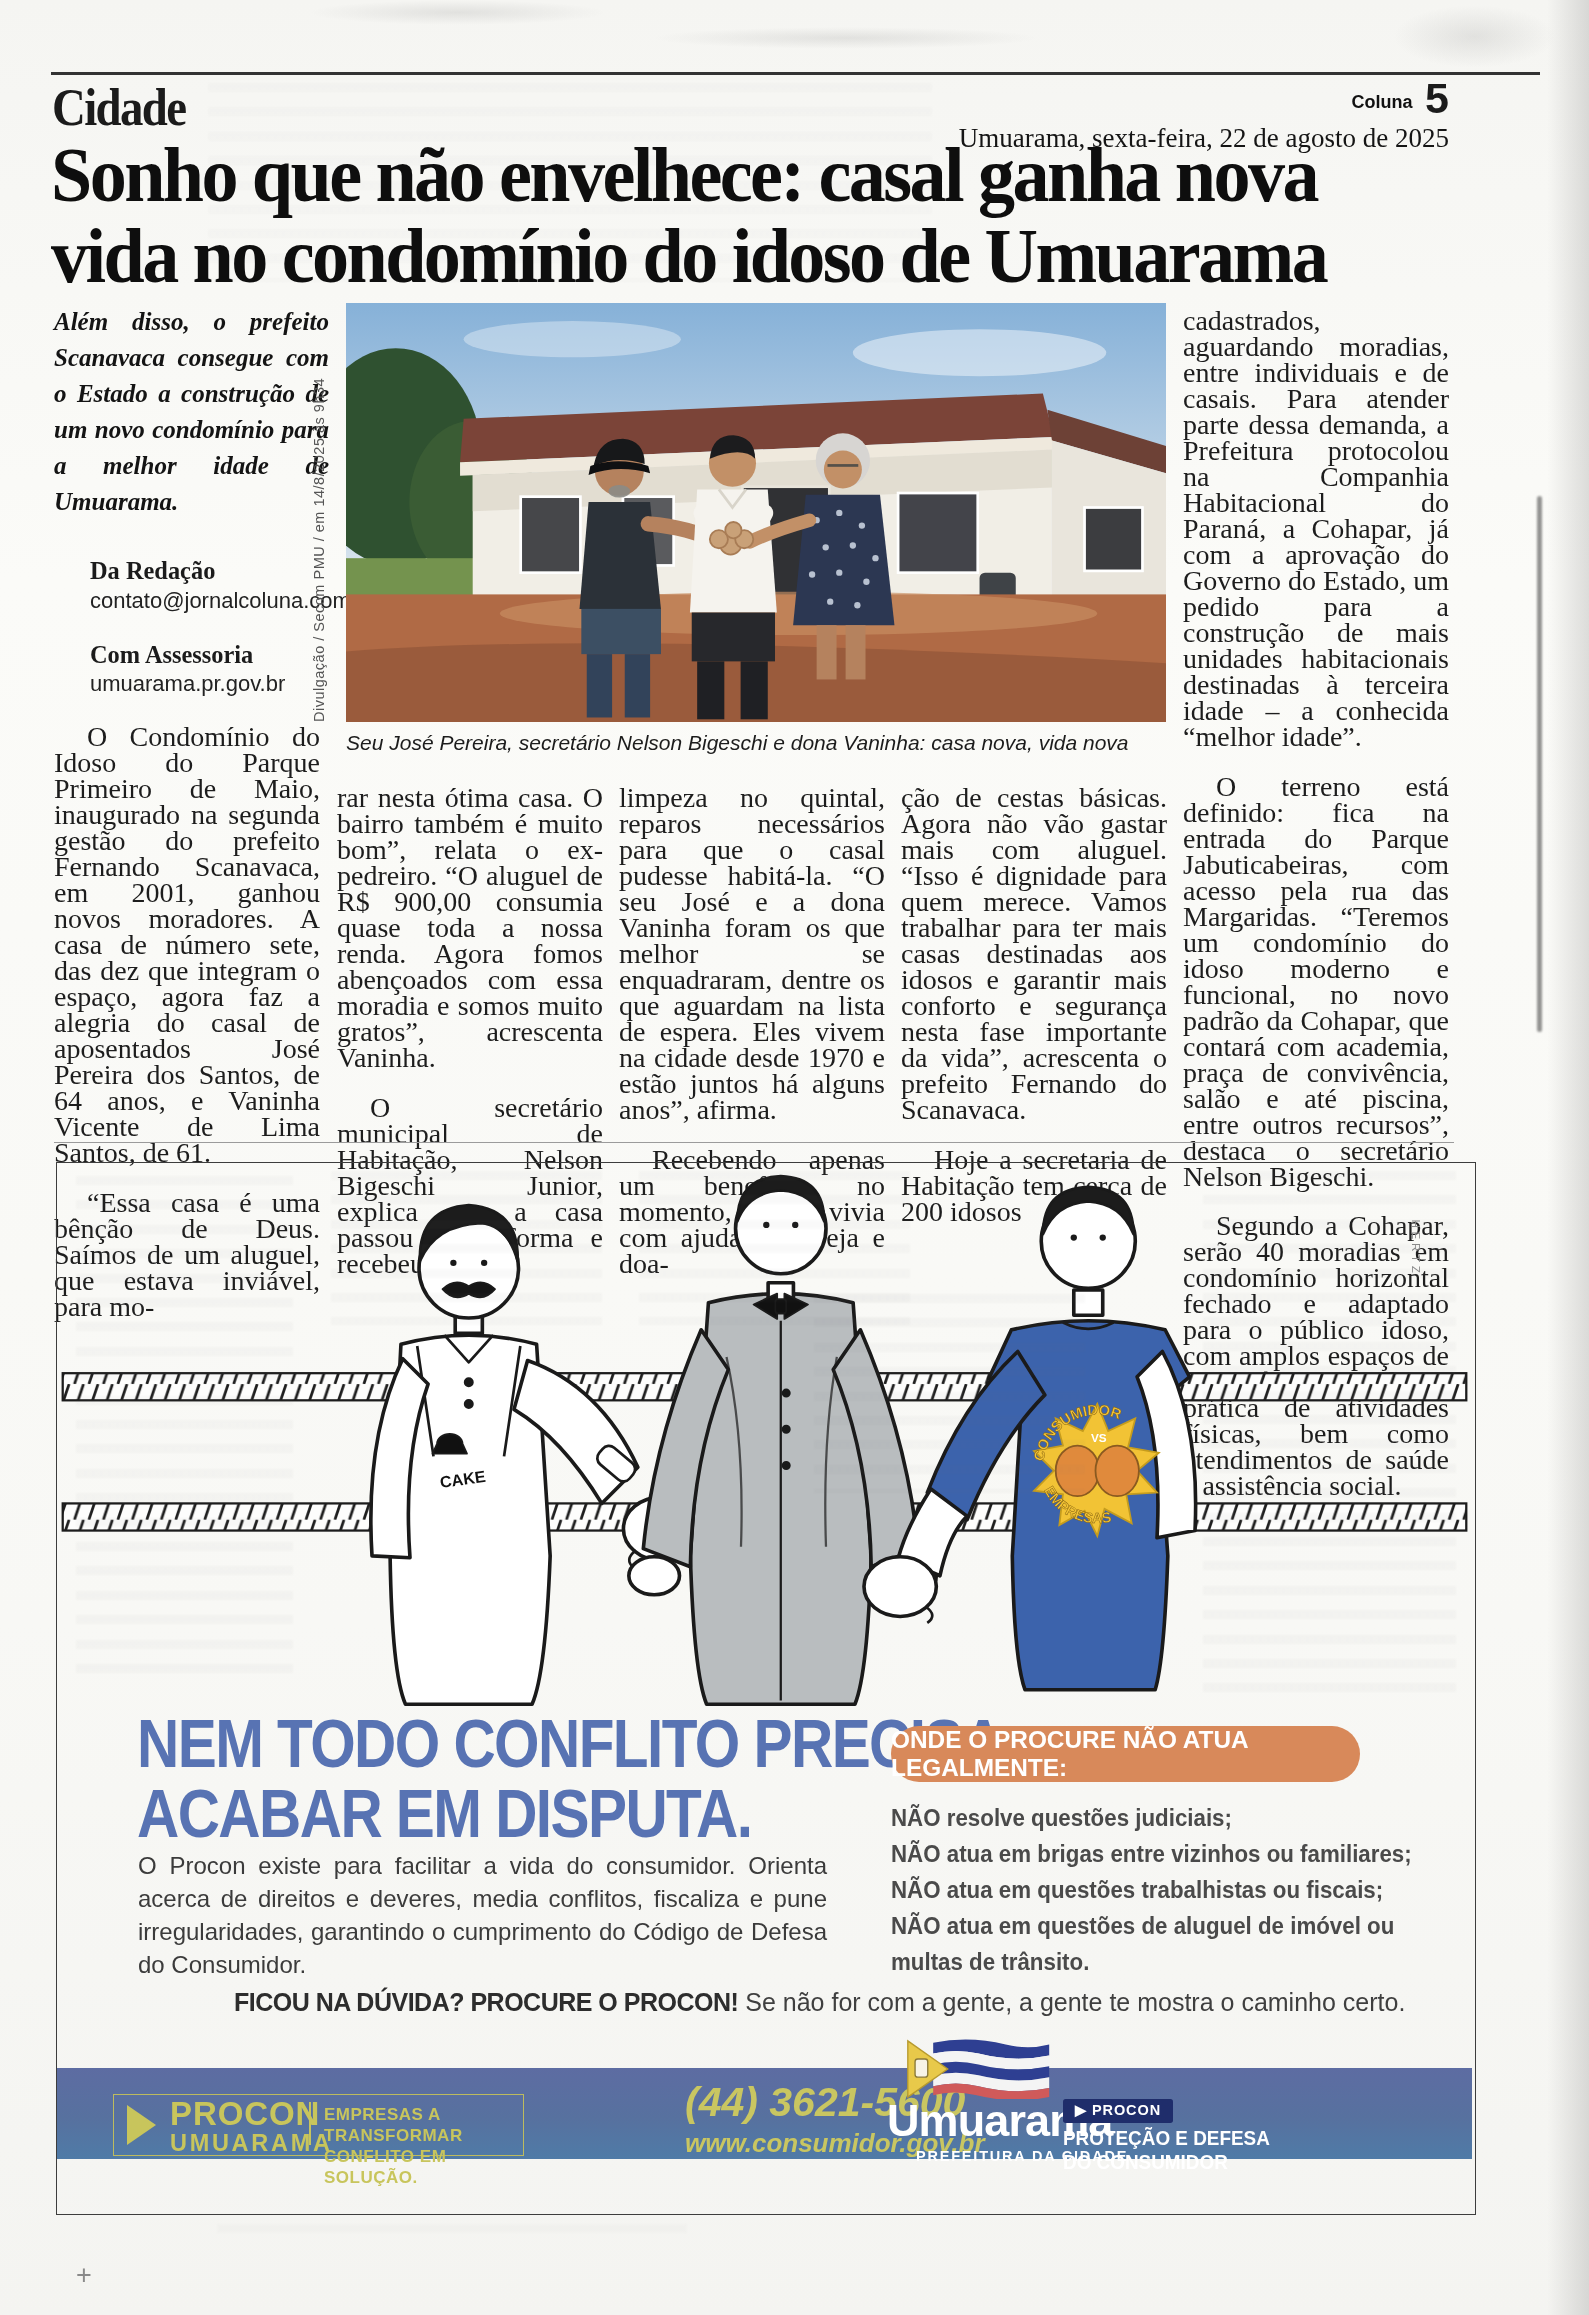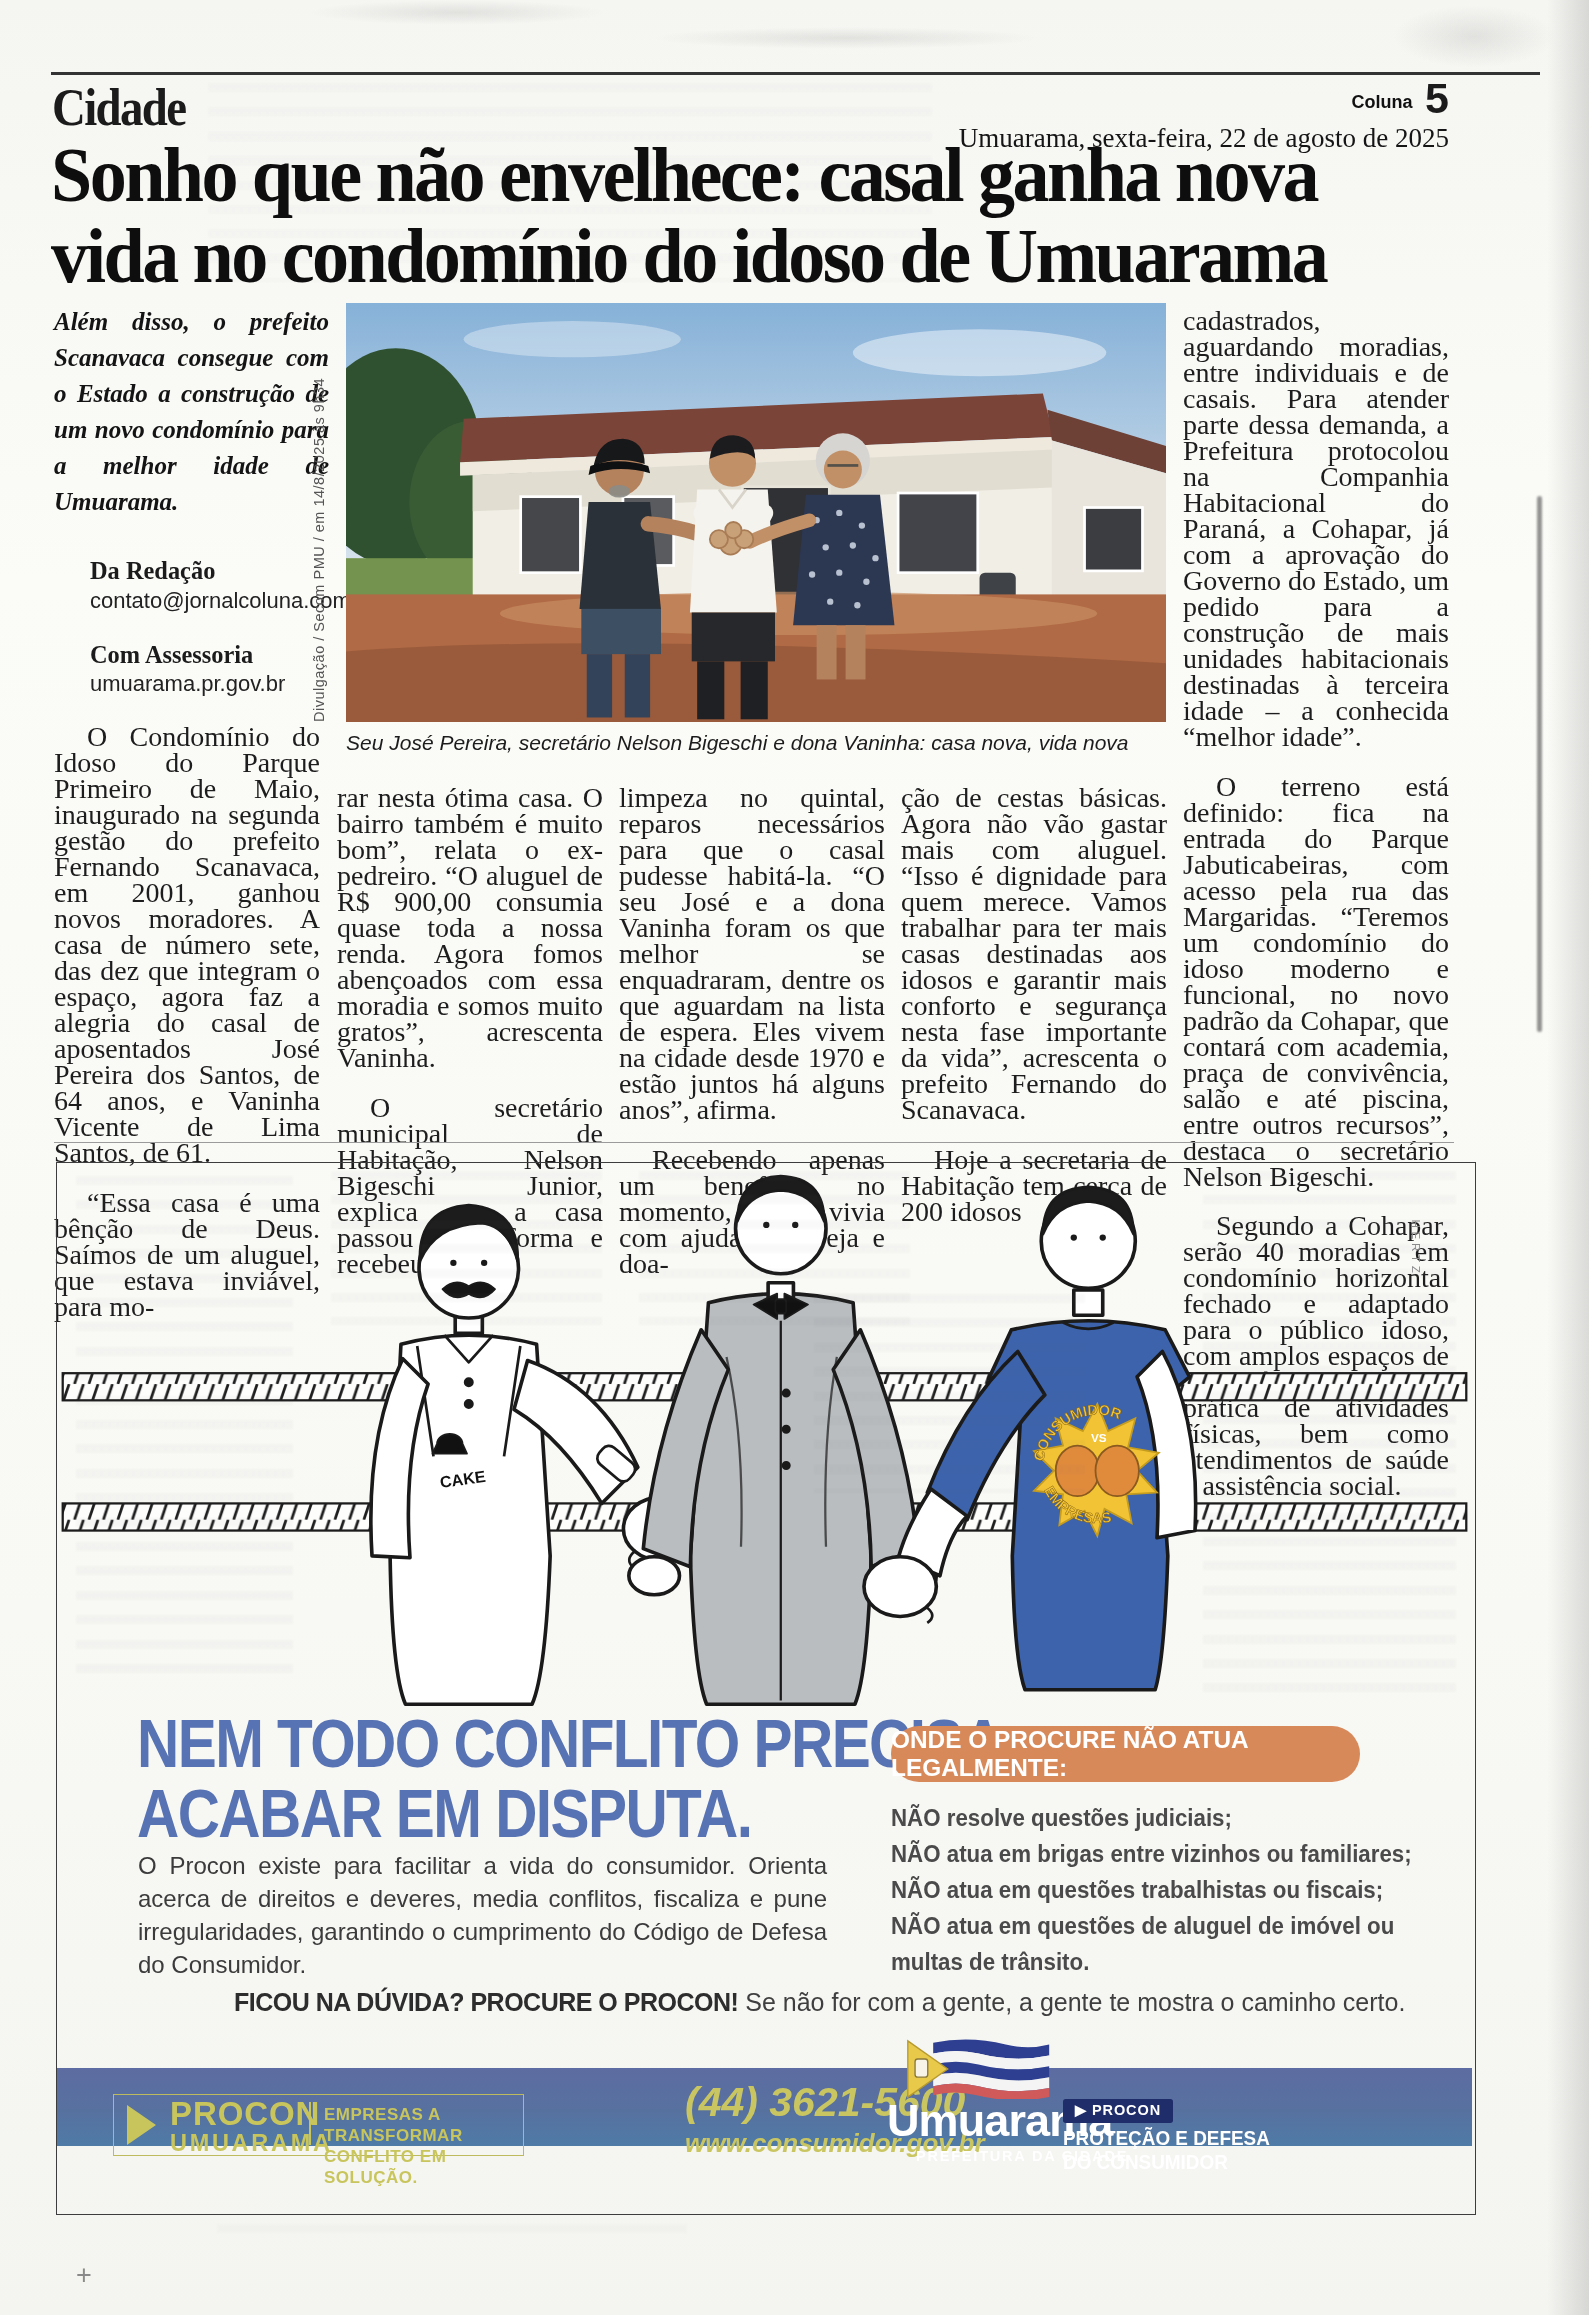--- a/index.html
+++ b/index.html
@@ -60,21 +60,21 @@
   .ad-pill{position:absolute;left:834px;top:563px;width:469px;height:56px;background:#d8895a;border-radius:31px;
         color:#fff;font-family:"Liberation Sans",sans-serif;font-weight:bold;font-size:24.4px;display:flex;
         align-items:center;justify-content:center;}
   .ad-list{position:absolute;left:834px;top:637px;width:579px;font-family:"Liberation Sans",sans-serif;
         font-weight:bold;font-size:23px;line-height:36px;color:#4a4a4a;transform:scaleX(.97);
         transform-origin:left top;}
   .ad-cta{position:absolute;left:177px;top:825px;font-family:"Liberation Sans",sans-serif;font-size:25px;
         color:#3f3f3f;white-space:nowrap;}
   .ad-cta .ctab{font-weight:bold;color:#2d2d2d;letter-spacing:-0.5px;}
   
-  .ad-footer{position:absolute;left:0;top:905px;width:1415px;height:78px;
+  .ad-footer{position:absolute;left:0;top:905px;width:1415px;height:91px;
         background:linear-gradient(180deg,#5d6ca2 0%,#57719f 55%,#4f7ba7 100%);}
   .flogo-box{position:absolute;left:56px;top:26px;width:409px;height:60px;border:1.8px solid #bdbb5e;}
   .ftri{position:absolute;left:12.7px;top:10px;width:0;height:0;border-left:29px solid #c8c55c;
         border-top:20px solid transparent;border-bottom:20px solid transparent;}
   .flogo-text{position:absolute;left:56px;top:1.8px;color:#c8c55c;font-family:"Liberation Sans",sans-serif;
         font-weight:bold;line-height:1;}
   .flogo-text .l1{font-size:33px;letter-spacing:0.9px;}
   .flogo-text .l2{font-size:23.5px;letter-spacing:2.7px;margin-top:1.8px;}
   .fdivider{position:absolute;left:195px;top:7.2px;width:1.8px;height:43px;background:#c8c55c;}
   .fslogan{position:absolute;left:210px;top:9px;color:#c8c55c;font-family:"Liberation Sans",sans-serif;

